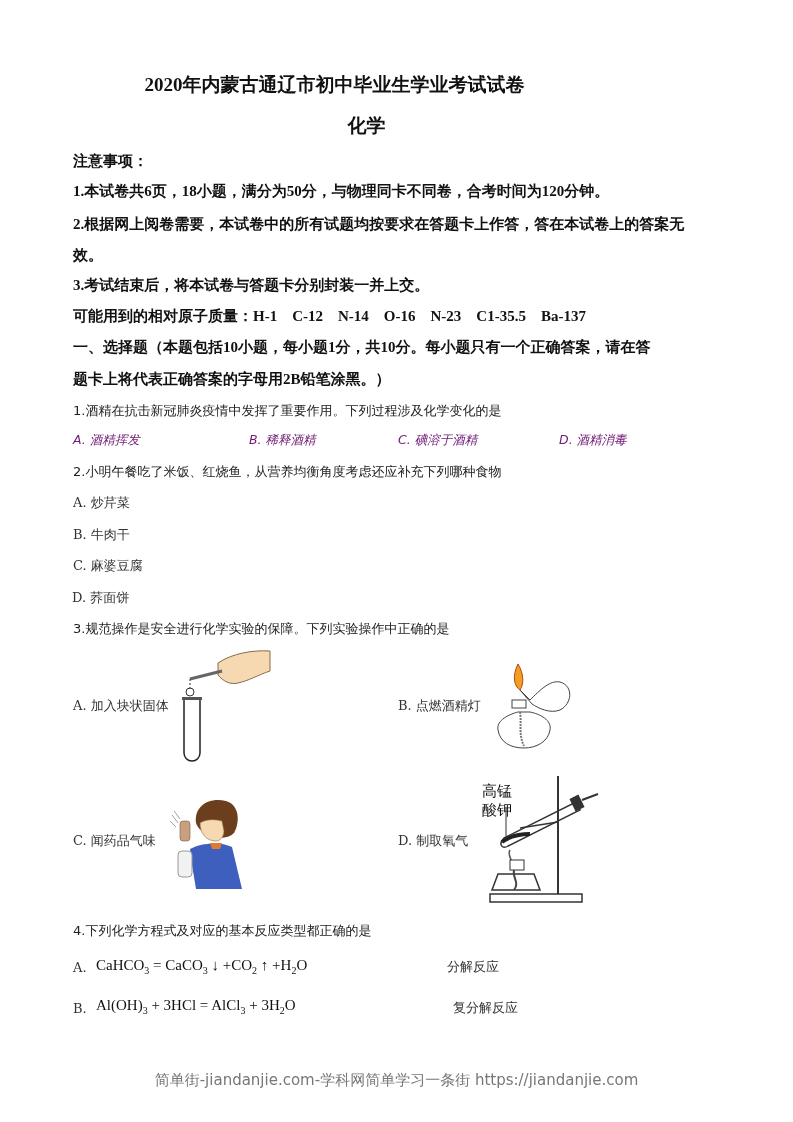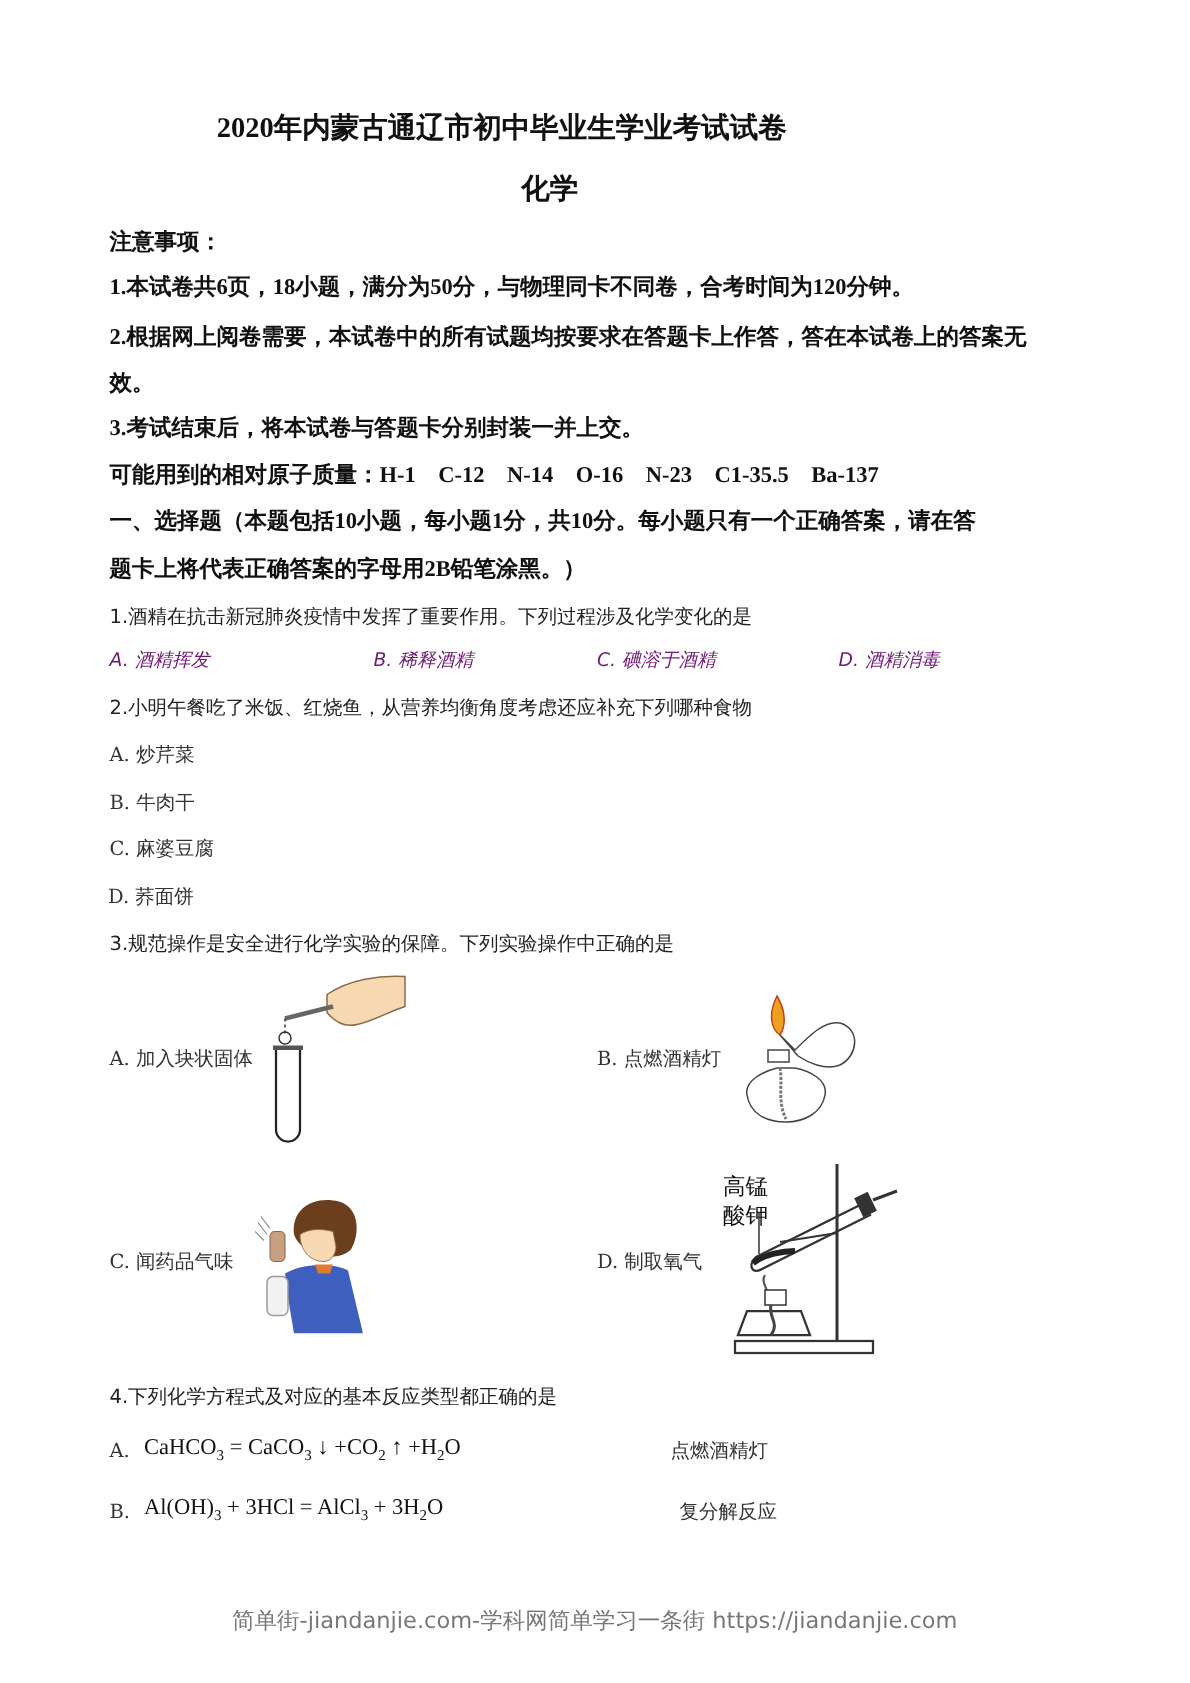--- a/index.html
+++ b/index.html
@@ -95,20 +95,20 @@
     <rect x="34" y="88" width="14" height="10" fill="#fff" stroke="#333" stroke-width="1"></rect>
     <path d="M16 118 L22 102 L58 102 L64 118 Z" fill="none" stroke="#333" stroke-width="1.5"></path>
     <path d="M38 98 C36 106 44 110 38 118" stroke="#444" stroke-width="2" fill="none"></path>
     <line x1="30" y1="36" x2="30" y2="64" stroke="#333" stroke-width="1"></line>
   </svg>
 
   <div class="abs q" style="left:73px; top:922px;">4.下列化学方程式及对应的基本反应类型都正确的是</div>
 
   <div class="abs opt" style="left:73px; top:960px;">A.</div>
   <div class="abs eq" style="left:96px; top:957px;">CaHCO<sub>3</sub> = CaCO<sub>3</sub> ↓ +CO<sub>2</sub> ↑ +H<sub>2</sub>O</div>
-  <div class="abs opt" style="left:447px; top:958px;">点燃酒精灯</div>
+  <div class="abs opt" style="left:447px; top:958px;">分解反应</div>
 
   <div class="abs opt" style="left:73px; top:1001px;">B.</div>
   <div class="abs eq" style="left:96px; top:997px;">Al(OH)<sub>3</sub> + 3HCl = AlCl<sub>3</sub> + 3H<sub>2</sub>O</div>
   <div class="abs opt" style="left:453px; top:999px;">复分解反应</div>
 
   <div class="abs footer">简单街-jiandanjie.com-学科网简单学习一条街 https://jiandanjie.com</div>
 </div>
 
 </body></html>

